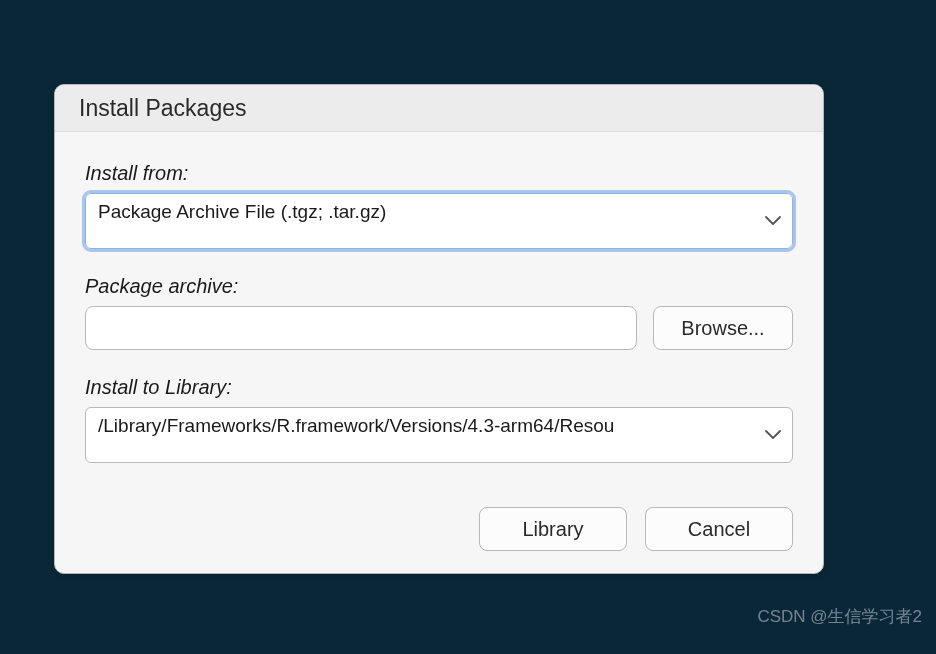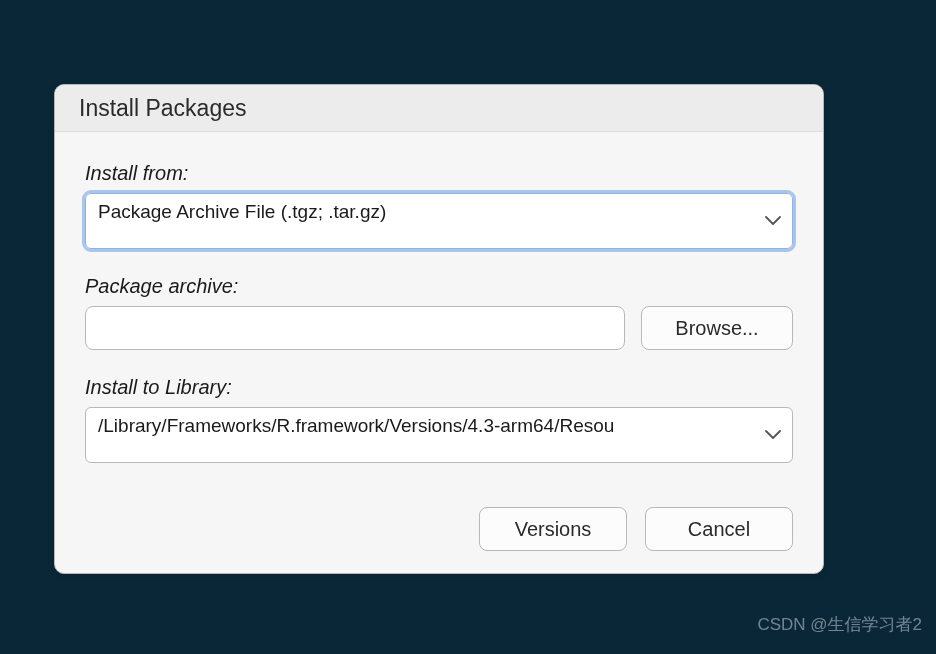--- a/index.html
+++ b/index.html
@@ -102,35 +102,35 @@
       padding: 0 26px;
       font-size: 20px;
       color: #2a2a2a;
       cursor: pointer;
       display: inline-flex;
       align-items: center;
       justify-content: center;
       font-family: inherit;
     }
     .browse-btn {
-      width: 152px;
+      width: 140px;
     }
     .footer-row {
       display: flex;
       justify-content: flex-end;
       gap: 18px;
       margin-top: 44px;
     }
     .footer-btn {
       width: 148px;
     }
     .watermark {
       position: absolute;
       right: 14px;
-      bottom: 18px;
+      bottom: 26px;
       color: rgba(200, 210, 220, 0.55);
       font-size: 17px;
       font-family: Arial, "PingFang SC", "Microsoft YaHei", sans-serif;
     }
   </style>
 </head>
 <body>
 
 <div class="dialog">
   <div class="dialog-titlebar">
@@ -168,20 +168,20 @@
         </div>
         <span class="chevron">
           <svg width="16" height="10" viewBox="0 0 16 10">
               <path d="M1 1 L8 8 L15 1" stroke="#555" stroke-width="1.8" fill="none" stroke-linecap="round" stroke-linejoin="round"></path>
             </svg>
         </span>
       </div>
     </div>
 
     <div class="footer-row">
-      <button class="btn footer-btn">Versions</button>
+      <button class="btn footer-btn">Library</button>
       <button class="btn footer-btn">Cancel</button>
     </div>
 
   </div>
 </div>
 
 <div class="watermark">CSDN @生信学习者2</div>
 
 </body></html>

